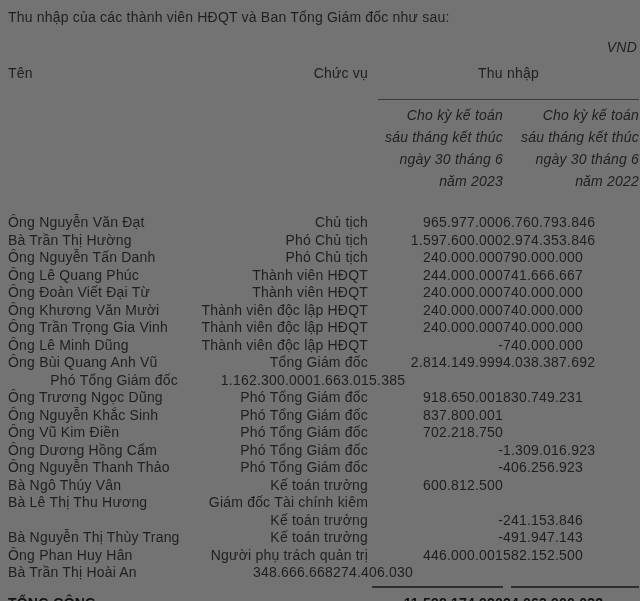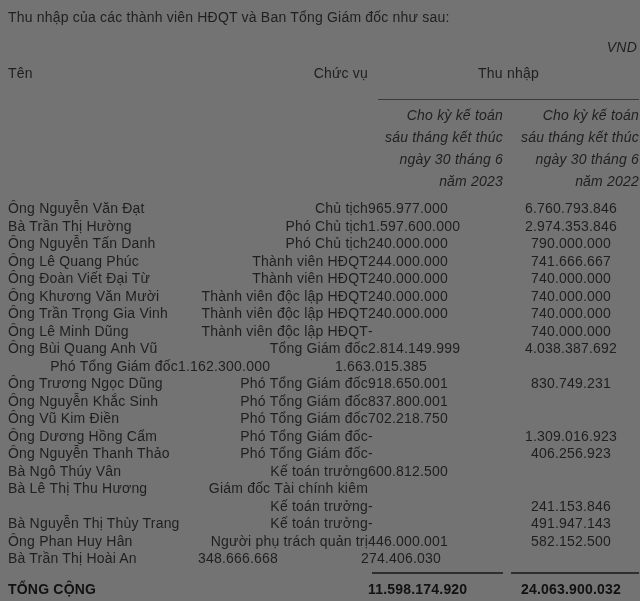--- a/index.html
+++ b/index.html
@@ -13,31 +13,31 @@
     color:#1f1f1f;
     font-family:"Liberation Sans","DejaVu Sans",sans-serif;
     font-size:14px;
     letter-spacing:0.2px;
   }
   .title{line-height:18px;}
   .vnd{margin-top:12px;text-align:right;font-style:italic;line-height:18px;padding-right:2px;}
   
   .c-name{flex:0 0 190px;width:190px;text-align:left;}
   .c-role{flex:0 0 170px;width:170px;text-align:right;white-space:nowrap;}
-  .c-v1{flex:0 0 135px;width:135px;}
-  .c-v2{flex:0 0 136px;width:136px;text-align:center;}
+  .c-v1{flex:0 0 135px;width:135px;text-align:right;}
+  .c-v2{flex:0 0 136px;width:136px;text-align:left;}
   .c-spacer{flex:0 0 360px;width:360px;}
   
   .head-row{display:flex;align-items:baseline;margin-top:8px;line-height:18px;}
   .c-income{flex:0 0 271px;width:271px;}
   .income-wrap{display:block;margin-left:10px;text-align:center;border-bottom:1.5px solid #3a3a3a;padding-bottom:17px;}
   .sub-row{display:flex;margin-top:4px;font-style:italic;line-height:22px;}
   .sub-row .c-v1,.sub-row .c-v2{text-align:right;}
   
-  .rows{margin-top:8px;}
+  .rows{margin-top:22px;}
   .data-row{display:flex;align-items:flex-end;line-height:17.5px;min-height:17.5px;}
   .data-row:nth-child(17) .c-name{align-self:flex-start;} 
   
   .rule-row{display:flex;margin-top:4px;}
   .rule-row .rule{display:block;border-top:2px solid #2e2e2e;height:0;}
   .rule-row .c-v1 .rule{margin-left:4px;}
   .rule-row .c-v2 .rule{margin-left:8px;}
   .total-row{display:flex;align-items:baseline;font-weight:bold;line-height:18px;padding:6px 0 5px 0;color:#111;}
   .total-row .c-name{flex:0 0 360px;width:360px;}
 </style>

